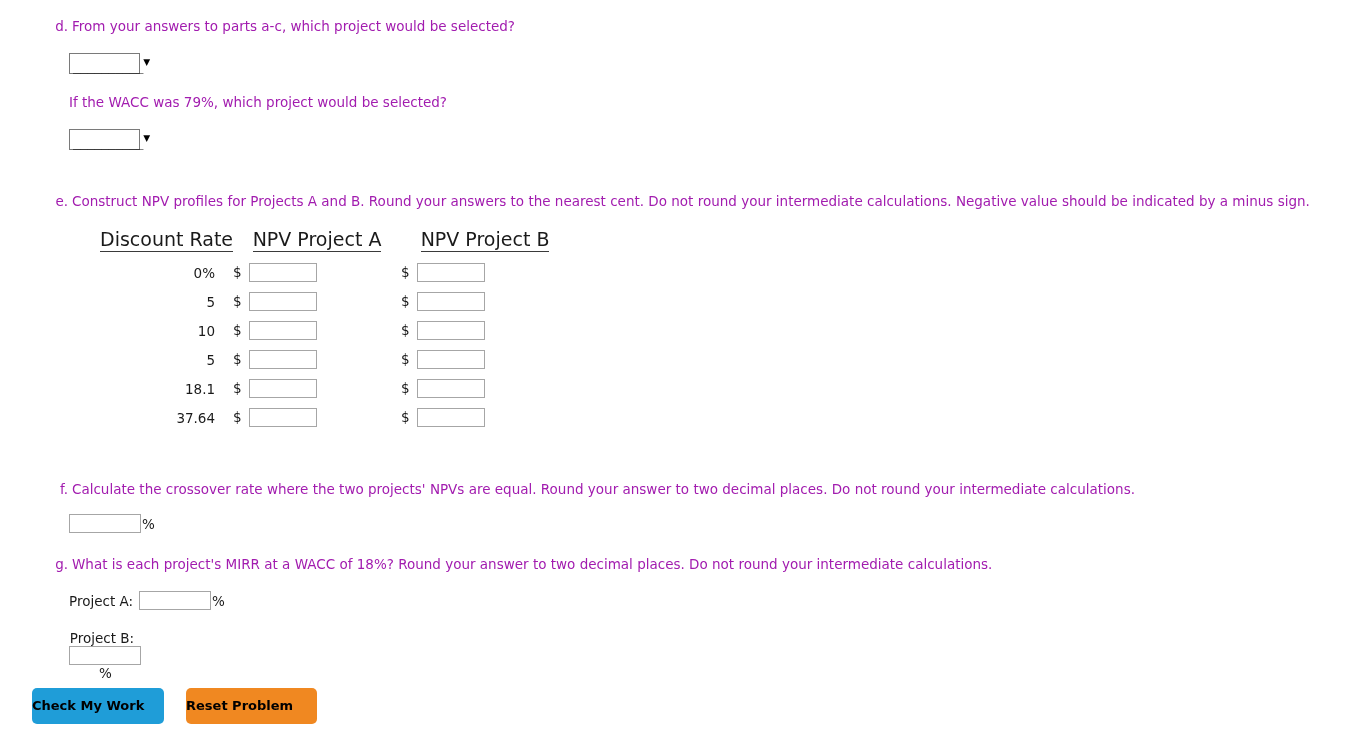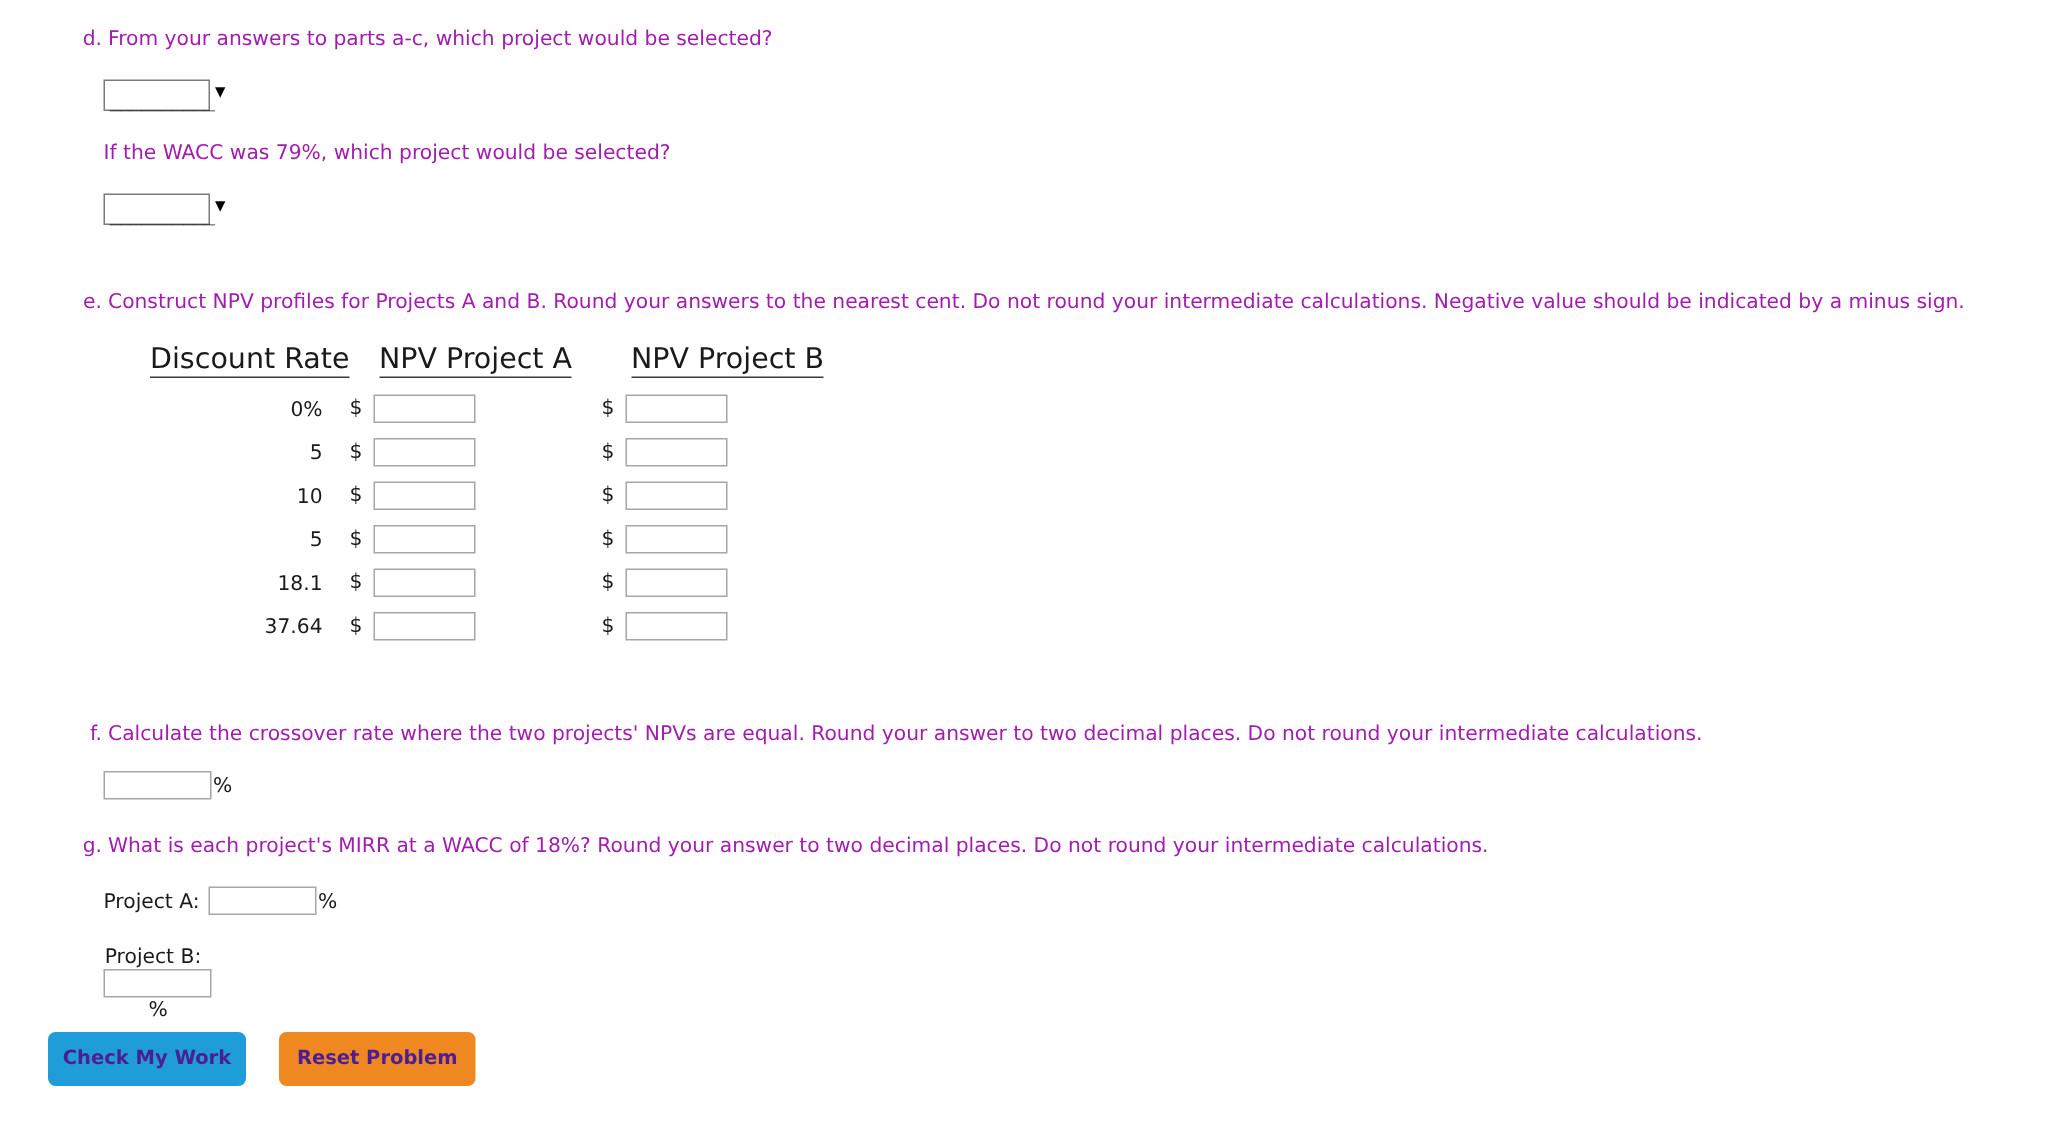--- a/index.html
+++ b/index.html
@@ -103,28 +103,28 @@
     width: 72px; height: 19px;
     border: 1px solid #a6a6a6; background: #fff; box-sizing: border-box;
   }
   .inline-row .pct { font-size: 13.5px; color: #1a1a1a; margin-left: 1px; }
 
   
   .btn {
     position: absolute;
     border: none;
     border-radius: 5px;
-    color: #4c1d95;
+    color: #000000;
     font-family: "DejaVu Sans", "Liberation Sans", sans-serif;
     font-size: 13px;
     font-weight: bold;
     cursor: pointer;
     height: 36px;
     line-height: 32px;
-    text-align: center;
+    text-align: left;
     padding: 0;
   }
   .btn-check { left: 32px; top: 688px; width: 132px; background: #1f9dd8; }
   .btn-reset { left: 186px; top: 688px; width: 131px; background: #f08821; }
 </style>
 </head>
 <body>
 
 <div class="page">
 

